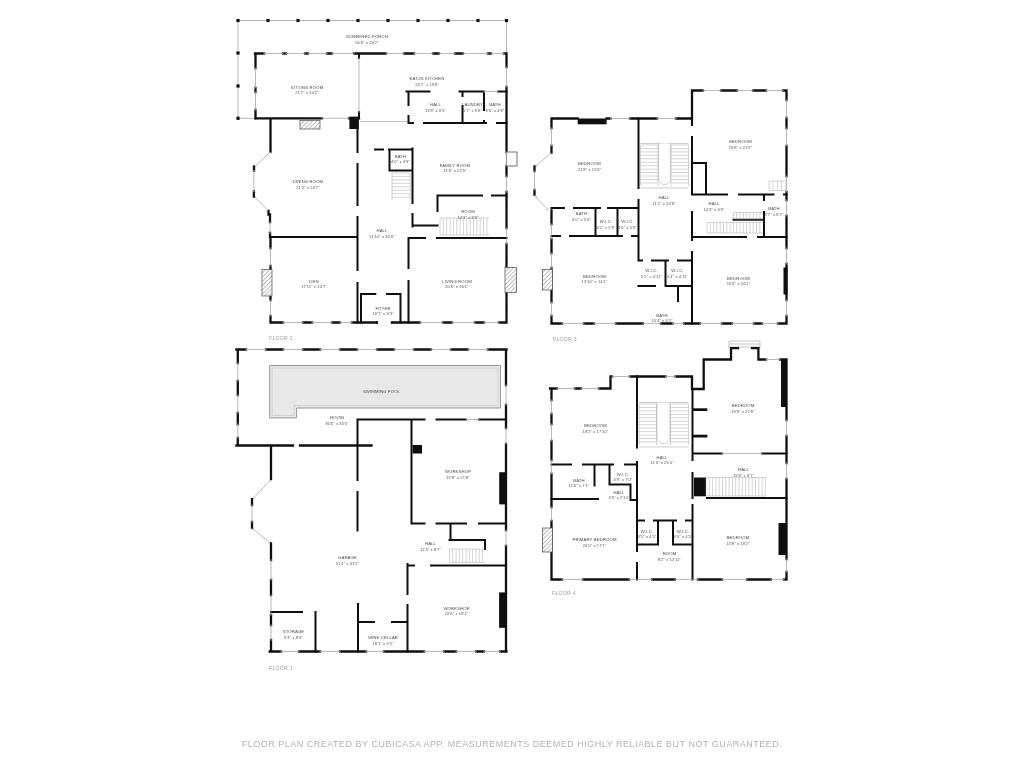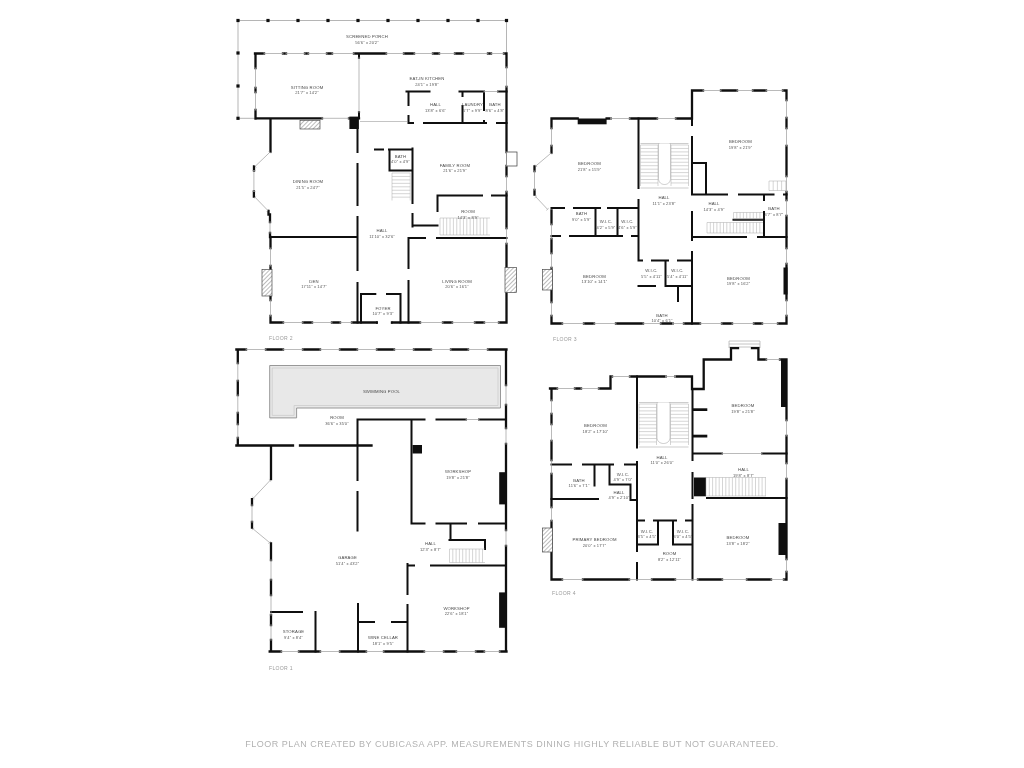--- a/index.html
+++ b/index.html
@@ -188,13 +188,13 @@
       <text x="683" y="532.6" text-anchor="middle" class="room-name">W.I.C.</text>
       <text x="683" y="538.4" text-anchor="middle" class="room-dims">4'0" x 4'5"</text>
       <text x="669.5" y="555.1" text-anchor="middle" class="room-name">ROOM</text>
       <text x="669.5" y="560.9" text-anchor="middle" class="room-dims">8'2" x 12'11"</text>
       <text x="738" y="539.1" text-anchor="middle" class="room-name">BEDROOM</text>
       <text x="738" y="544.9" text-anchor="middle" class="room-dims">13'8" x 18'2"</text>
       <text x="552" y="595" text-anchor="start" class="floor-label">FLOOR 4</text>
     </g>
 </svg>
 
-<div id="footer">FLOOR PLAN CREATED BY CUBICASA APP. MEASUREMENTS DINING HIGHLY RELIABLE BUT NOT GUARANTEED.</div>
+<div id="footer">FLOOR PLAN CREATED BY CUBICASA APP. MEASUREMENTS DEEMED HIGHLY RELIABLE BUT NOT GUARANTEED.</div>
 
 </body></html>

